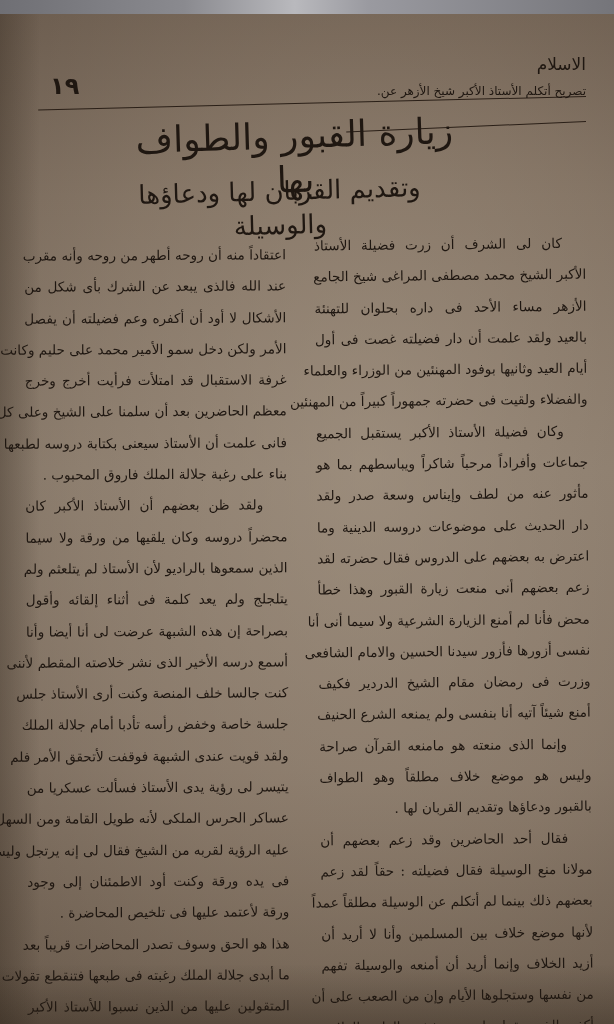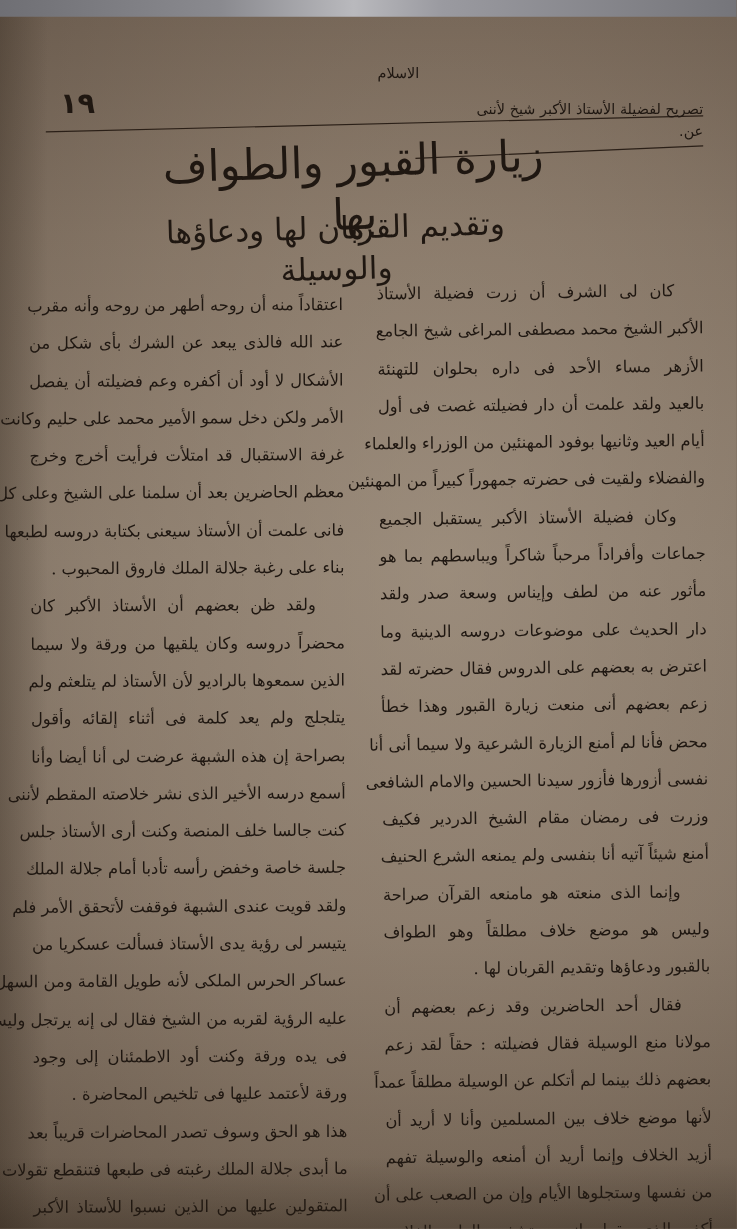--- a/index.html
+++ b/index.html
@@ -19,22 +19,22 @@
         linear-gradient(180deg, #7a6a5b 0%, #8a7a6a 18%, #958676 45%, #8f7f6f 75%, #7a6a5a 100%);
       color: #1f1711;
       direction: rtl;
     }
     .running-head { position: absolute; top: 32px; left: 38px; right: 28px; height: 70px; }
     .page-number {
       position: absolute; left: 12px; top: 26px;
       font-family: "DejaVu Sans", sans-serif; font-size: 24px; font-weight: bold; direction: rtl;
     }
     .magazine-name {
-      position: absolute; left: 0; right: 0; top: 8px; text-align: center;
-      font-size: 12px; padding-left: 40px;
+      position: absolute; left: 0; right: 0; top: 8px; 
+      font-size: 17px; padding-left: 40px;
     }
     .head-rule-1 {
       position: absolute; left: 0; right: 0; top: 50px; height: 0;
       border-top: 1.5px solid #2a1f17; transform: rotate(-1.4deg); transform-origin: right;
     }
     .article-tag {
       position: absolute; right: 0; top: 36px; font-size: 12px; width: 210px; text-align: right; line-height: 1.5;
     }
     .head-rule-2 {
       position: absolute; right: 0; top: 75px; width: 240px; height: 0;
@@ -74,21 +74,21 @@
 
 <div class="top-fabric"></div>
 
 <div class="page">
   <div class="left-shadow"></div>
 
   <div class="running-head">
     <div class="page-number">١٩</div>
     <div class="magazine-name">الاسلام</div>
     <div class="head-rule-1"></div>
-    <div class="article-tag">تصريح لفضيلة الأستاذ الأكبر شيخ لأننى عن.</div>
+    <div class="article-tag">تصريح أتكلم الأستاذ الأكبر شيخ الأزهر عن.</div>
     <div class="head-rule-2"></div>
   </div>
 
   <div class="title">زيارة القبور والطواف بها</div>
   <div class="subtitle">وتقديم القربان لها ودعاؤها والوسيلة</div>
 
   <div class="col col-right">
     <span class="line indent">كان لى الشرف أن زرت فضيلة الأستاذ</span>
     <span class="line">الأكبر الشيخ محمد مصطفى المراغى شيخ الجامع</span>
     <span class="line">الأزهر مساء الأحد فى داره بحلوان للتهنئة</span>

